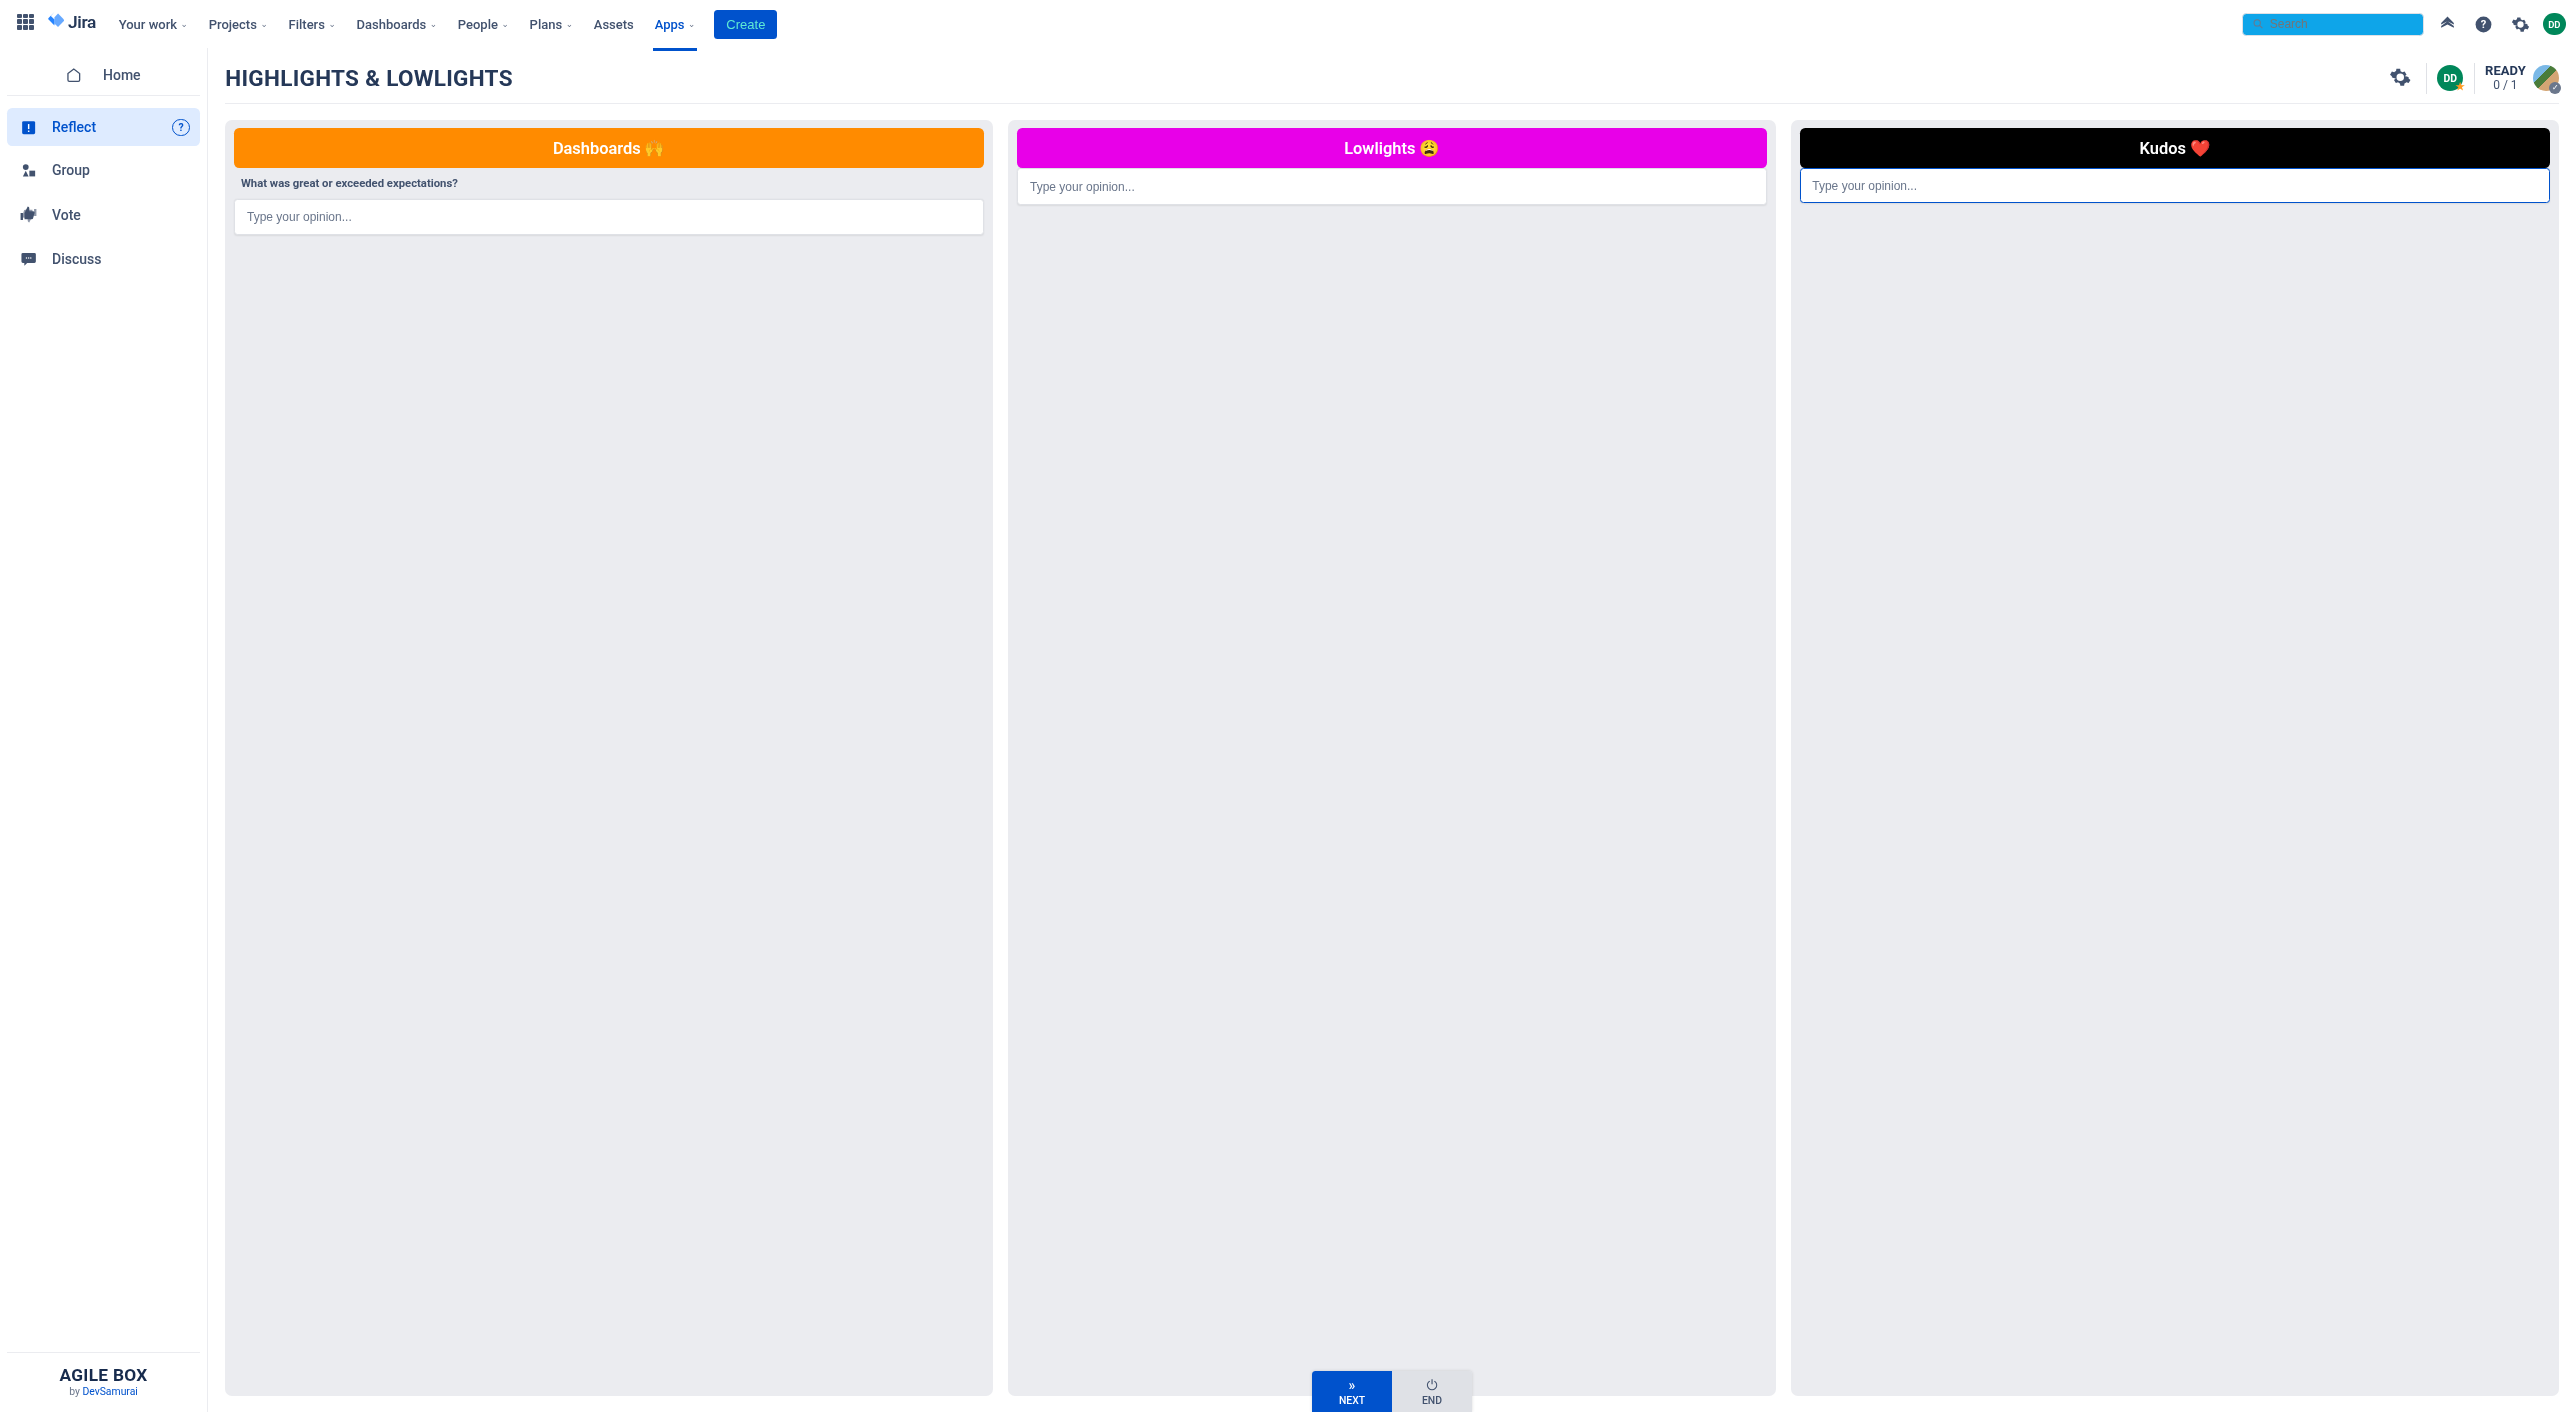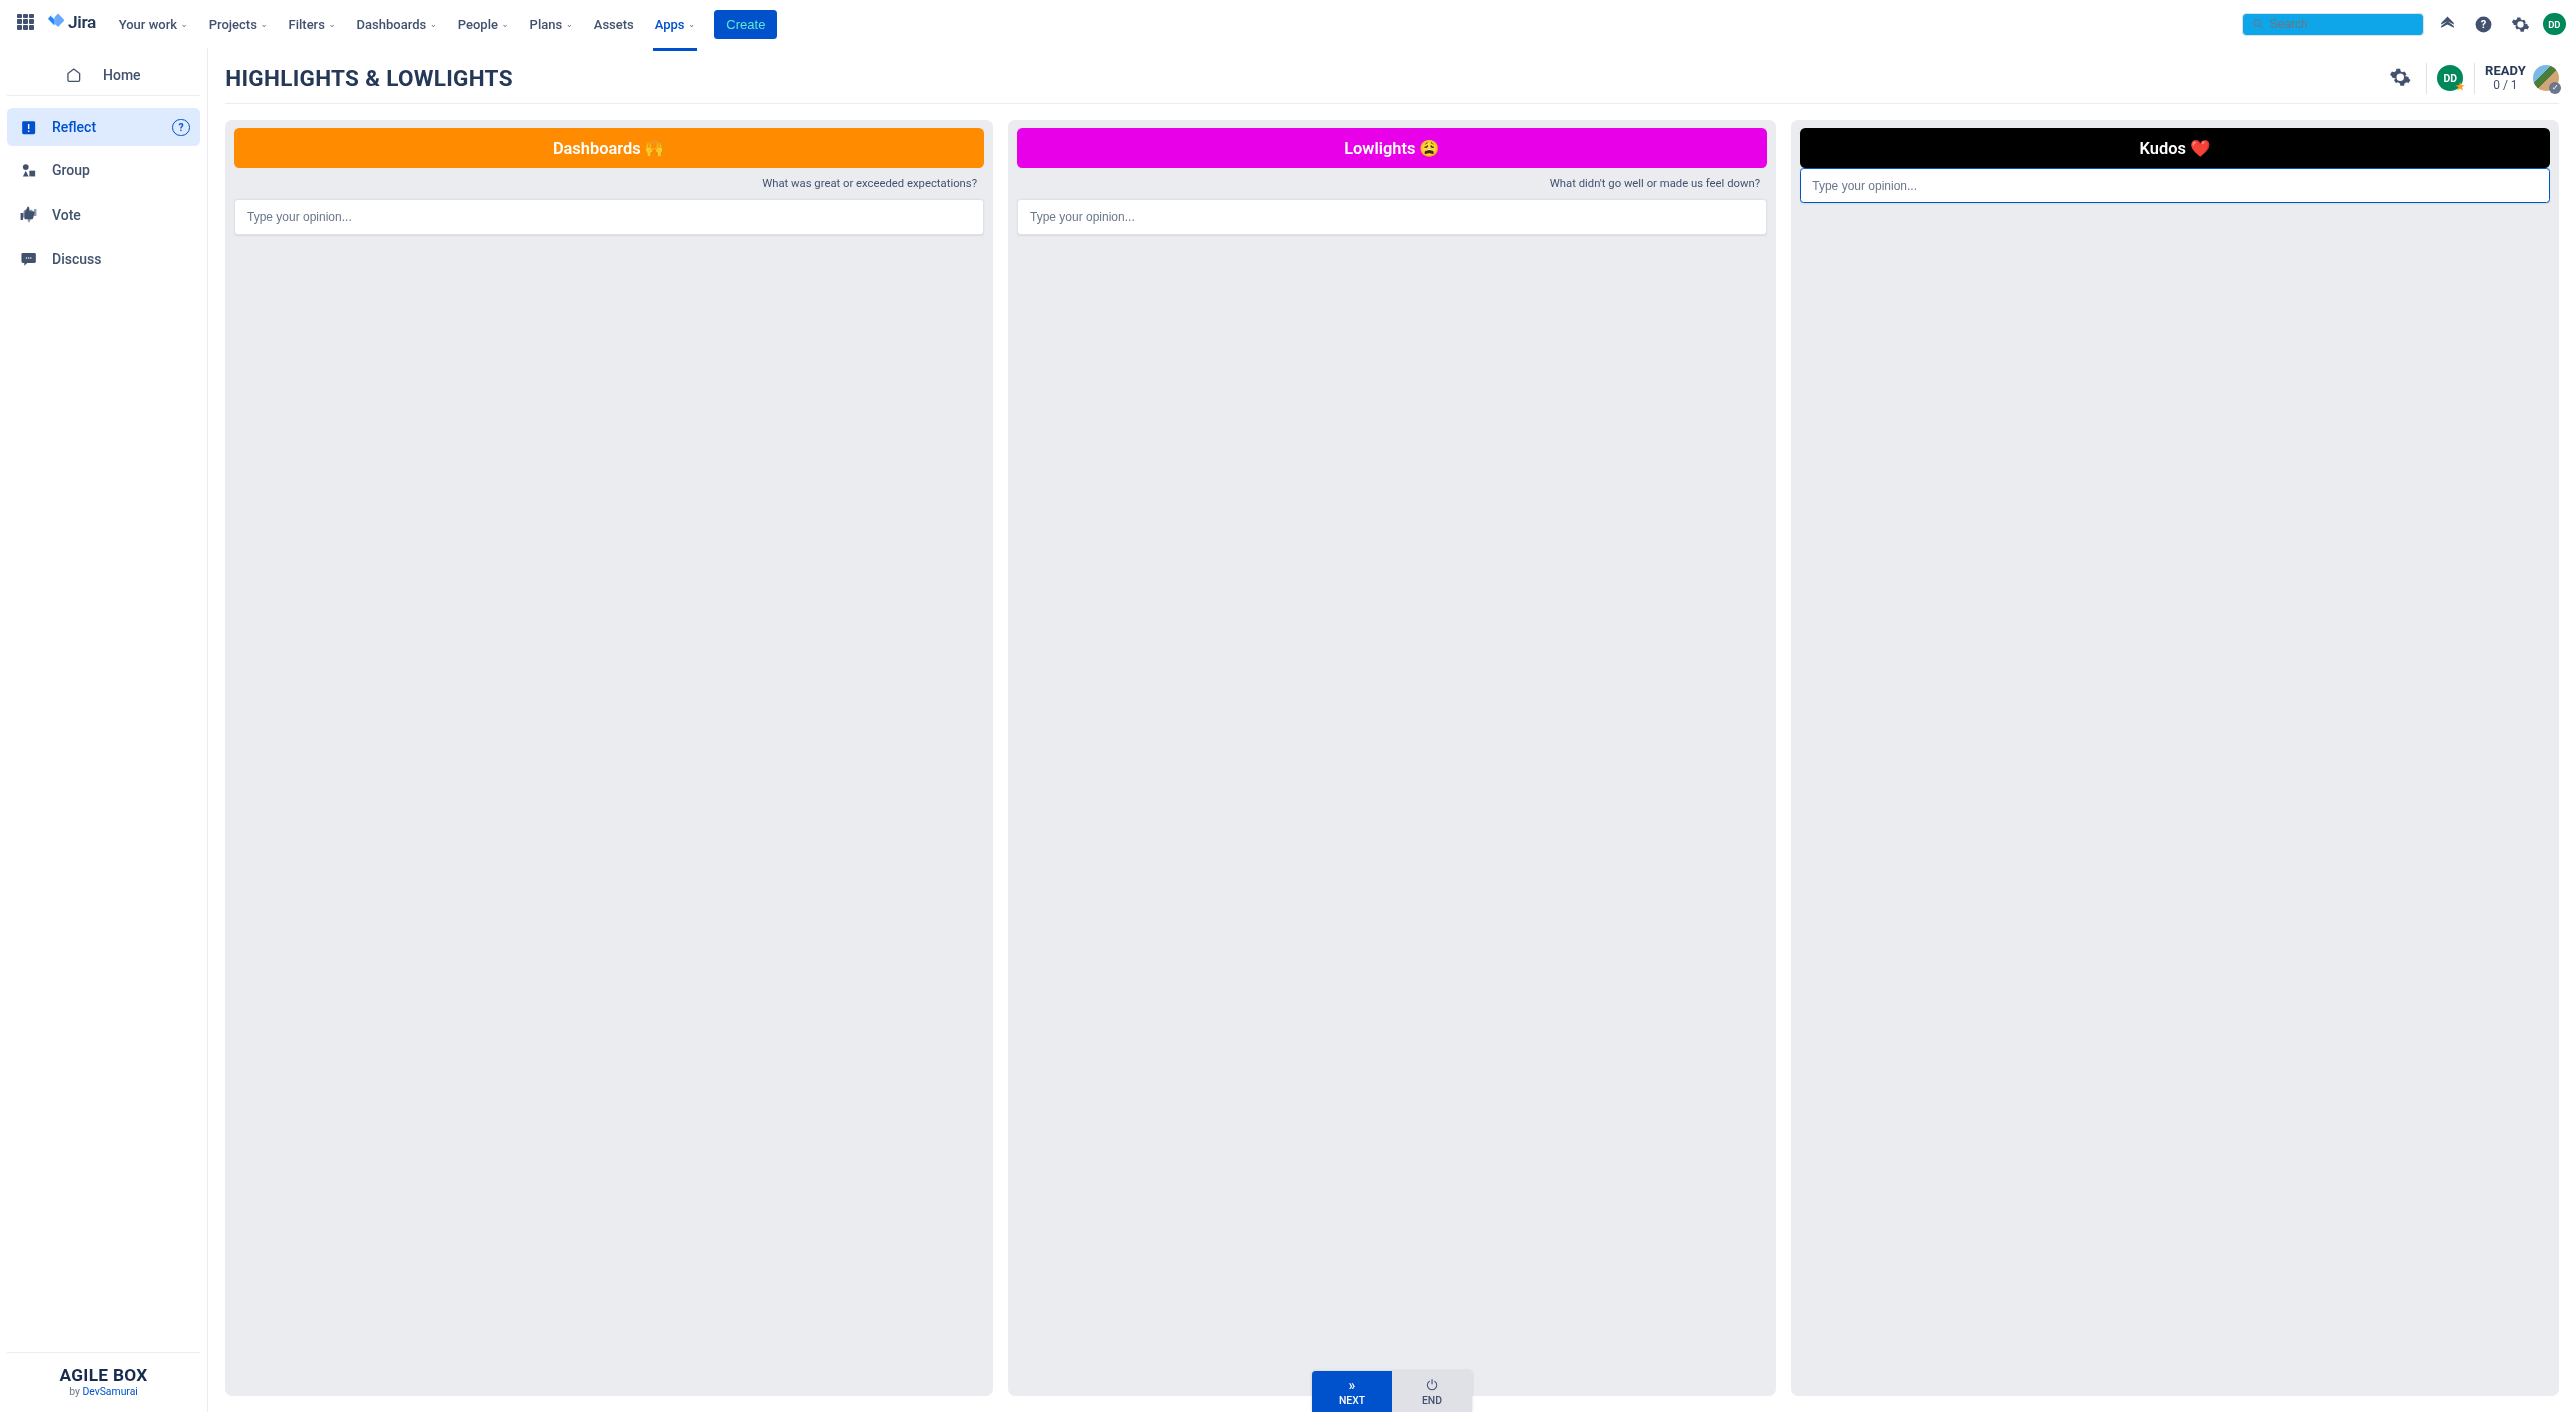--- a/index.html
+++ b/index.html
@@ -54,21 +54,21 @@
 .avatar-photo { width: 26px; height: 26px; border-radius: 50%; background: linear-gradient(135deg,#7ab8e6 35%,#4a7c3a 35%,#4a7c3a 55%,#d4a574 55%); position: relative; }
 .check-badge { position: absolute; bottom: -2.6px; right: -2.6px; width: 12px; height: 12px; border-radius: 50%; background: #6B778C; color: #fff; font-size: 7.8px; display: flex; align-items: center; justify-content: center; }
 
 
 .columns { display: flex; gap: 15.6px; padding: 15.6px 0; flex: 1; overflow: hidden; }
 .col { flex: 1; background: #EBECF0; border-radius: 7px; padding: 8.7px; display: flex; flex-direction: column; }
 .col-header { color: #fff; font-size: 16.4px; font-weight: 600; text-align: center; padding: 10.4px; border-radius: 5.2px; }
 .col-header.c1 { background: #FF8B00; }
 .col-header.c2 { background: #E800E8; }
 .col-header.c3 { background: #000; }
-.col-sub { text-align: right; font-size: 11.3px; font-weight: 400; color: #42526E; padding: 8.7px 7px; }
+.col-sub { text-align: left; font-size: 11.3px; font-weight: 700; color: #42526E; padding: 8.7px 7px; }
 .opinion-input { background: #fff; border: 0.9px solid #DFE1E6; border-radius: 3.5px; padding: 10.4px 12px; font-size: 12px; color: #172B4D; outline: none; box-shadow: 0 0.9px 1.7px rgba(0,0,0,0.08); }
 .opinion-input::placeholder { color: #6B778C; }
 .opinion-input.focused { border: 1.7px solid #0052CC; padding: 9.5px 11.3px; }
 
 
 .bottom-actions { position: absolute; bottom: 0; left: 50%; transform: translateX(-50%); display: flex; border-radius: 3.5px 3.5px 0 0; overflow: hidden; box-shadow: 0 0 3.5px rgba(0,0,0,0.15); }
 .ba-btn { width: 80px; padding: 7px 0 5.2px; display: flex; flex-direction: column; align-items: center; gap: 1.7px; font-size: 10.4px; font-weight: 500; cursor: pointer; }
 .ba-btn.next { background: #0052CC; color: #fff; }
 .ba-btn.end { background: #DFE1E6; color: #42526E; }
 .ba-icon { font-size: 14px; line-height: 1; }
@@ -222,21 +222,20 @@
     </div>
 
     <div class="columns" id="columns">
         <div class="col">
           <div class="col-header c1">Dashboards 🙌</div>
           <div class="col-sub">What was great or exceeded expectations?</div>
           <input class="opinion-input" placeholder="Type your opinion..." style="">
         </div>
         <div class="col">
           <div class="col-header c2">Lowlights 😩</div>
-          <div class="col-sub">What didn't go well or made us feel down?</div>
           <input class="opinion-input" placeholder="Type your opinion..." style="">
         </div>
         <div class="col">
           <div class="col-header c3">Kudos ❤️</div>
           <input class="opinion-input focused" placeholder="Type your opinion..." style="">
         </div>
       </div>
 
     <div class="bottom-actions">
       <div class="ba-btn next">

